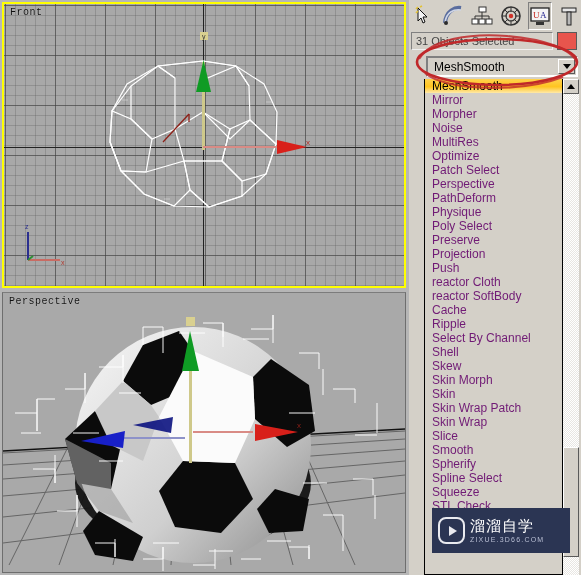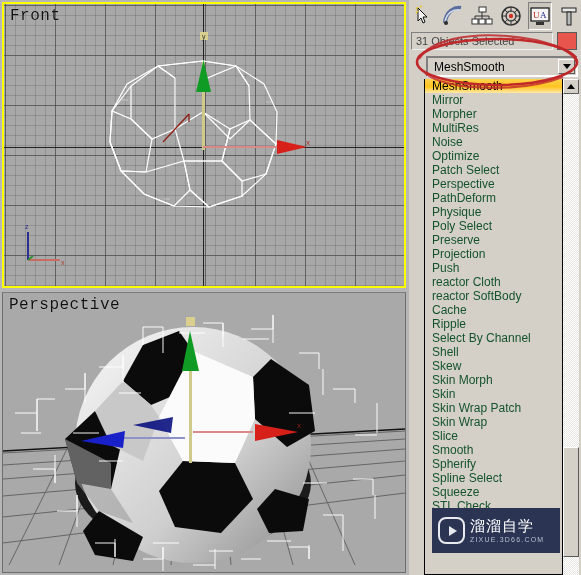--- a/index.html
+++ b/index.html
@@ -37,21 +37,21 @@
     border: 1px solid #6e6e6e;
     border-top: 1px solid #7c7c7c;
   }
   #vp-front { top: 2px; height: 286px; }
   #vp-persp { top: 292px; height: 281px; }
 
   .vp-label {
     position: absolute;
     left: 6px; top: 3px;
     font-family: "Liberation Mono", monospace;
-    font-size: 16px;
+    font-size: 10px;
     color: #101010;
     letter-spacing: .5px;
     z-index: 9;
     text-shadow: 0 0 1px rgba(255,255,255,.5);
   }
 
   .grid-front {
     position: absolute; inset: 0;
     background-color: #a8a8a8;
     background-image:
@@ -166,21 +166,21 @@
     background: #d4d0c8;
     border: 1px solid #000;
     border-top: none;
     overflow: hidden;
   }
   .dd-item {
     height: 14px;
     line-height: 14px;
     padding-left: 7px;
     font-size: 12px;
-    color: #14532d;
+    color: #701a75;
     white-space: nowrap;
     font-family: "Liberation Sans", sans-serif;
   }
   .dd-item.sel {
     background: linear-gradient(to bottom, #ffd24d 0%, #ffc420 55%, #ffe9a8 100%);
     color: #000;
   }
 
   
   .dd-scroll {
@@ -235,21 +235,21 @@
     left: 411px; top: 33px;
     width: 170px; height: 62px;
     pointer-events: none;
     z-index: 40;
   }
 
   
   .watermark {
     position: absolute;
     left: 432px; top: 508px;
-    width: 128px; height: 45px;
+    width: 138px; height: 45px;
     background: #2b3553;
     z-index: 50;
     display: flex;
     align-items: center;
     padding-left: 6px;
   }
   .wm-logo {
     width: 27px; height: 27px;
     border: 2px solid #e9eaef;
     border-radius: 8px;
@@ -501,22 +501,22 @@
       <div class="combo-text">MeshSmooth</div>
       <div class="combo-arrow">
         <div class="tri-down"></div>
       </div>
     </div>
 
     <div class="dropdown" id="dropdown">
         <div class="dd-item sel">MeshSmooth</div>
         <div class="dd-item">Mirror</div>
         <div class="dd-item">Morpher</div>
+        <div class="dd-item">Noise</div>
         <div class="dd-item">MultiRes</div>
-        <div class="dd-item">Noise</div>
         <div class="dd-item">Optimize</div>
         <div class="dd-item">Patch Select</div>
         <div class="dd-item">Perspective</div>
         <div class="dd-item">PathDeform</div>
         <div class="dd-item">Physique</div>
         <div class="dd-item">Poly Select</div>
         <div class="dd-item">Preserve</div>
         <div class="dd-item">Projection</div>
         <div class="dd-item">Push</div>
         <div class="dd-item">reactor Cloth</div>

